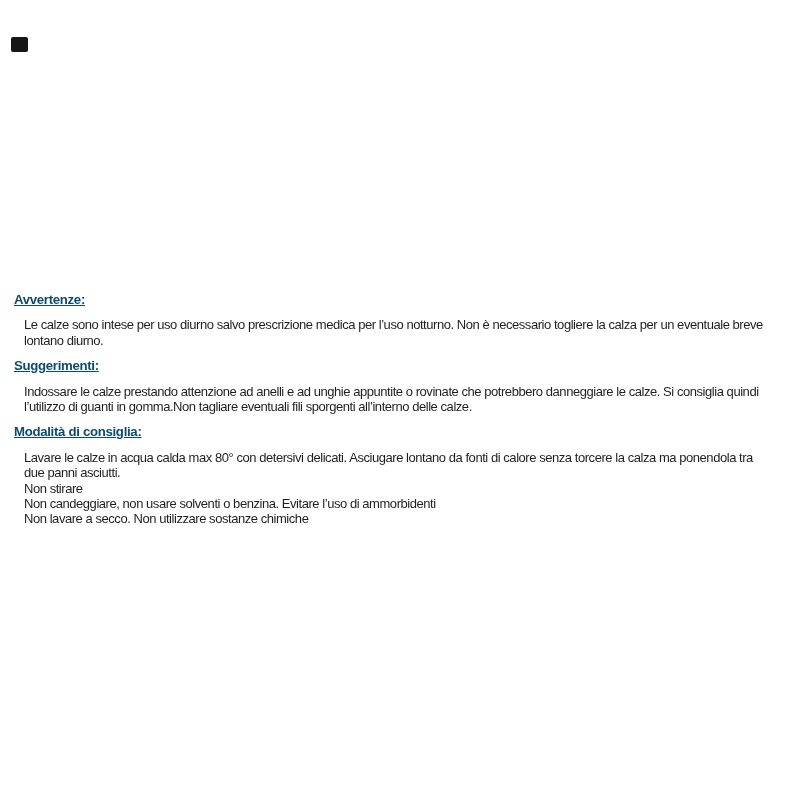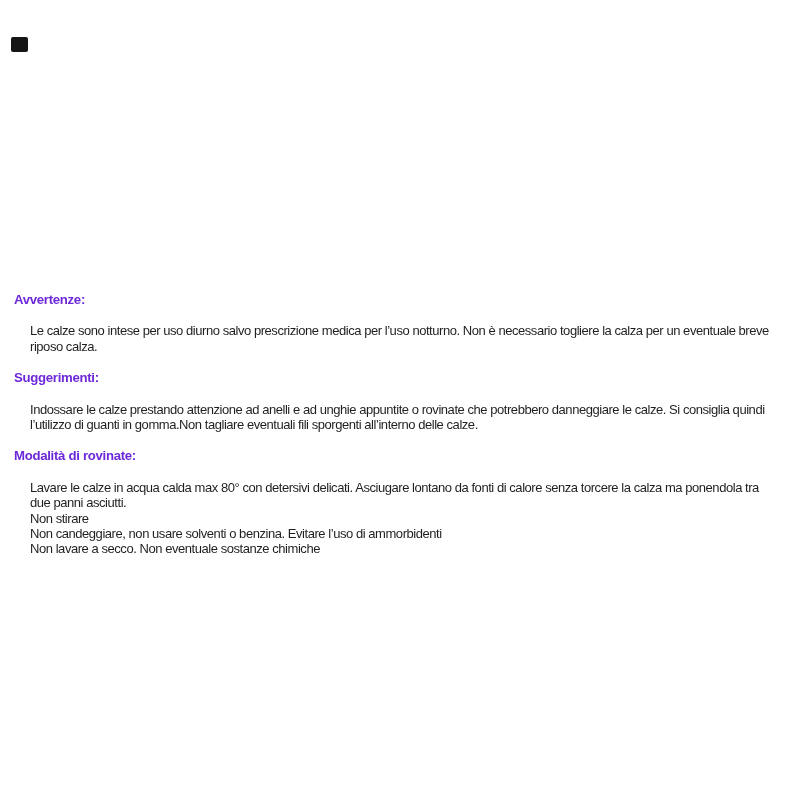--- a/index.html
+++ b/index.html
@@ -32,66 +32,67 @@
     font-size: 13px;
     letter-spacing: -0.45px;
   }
   .content section {
     margin: 0;
     padding: 0;
   }
   h3.sec-heading {
     font-size: 13.2px;
     font-weight: 700;
-    color: #6d28d9;
+    color: #0c4a6e;
     letter-spacing: -0.3px;
     line-height: 15.4px;
     margin: 5px 0 4px 0;
+    text-decoration: underline;
   }
   section:first-of-type h3.sec-heading {
     margin-top: 0;
   }
   .lines {
-    margin: 16px;
+    margin: 10px;
   }
   .line {
     line-height: 15.4px;
     white-space: nowrap;
   }
 </style>
 </head>
 <body>
 
 <div>
 
   <div class="corner-mark" style="background:#161616"></div>
 
   <div class="content">
 
     <section>
       <h3 class="sec-heading">Avvertenze:</h3>
       <div class="lines">
           <div class="line">Le calze sono intese per uso diurno salvo prescrizione medica per l’uso notturno. Non è necessario togliere la calza per un eventuale breve</div>
-          <div class="line">riposo calza.</div>
+          <div class="line">lontano diurno.</div>
         </div>
     </section>
 
     <section>
       <h3 class="sec-heading">Suggerimenti:</h3>
       <div class="lines">
           <div class="line">Indossare le calze prestando attenzione ad anelli e ad unghie appuntite o rovinate che potrebbero danneggiare le calze. Si consiglia quindi</div>
           <div class="line">l’utilizzo di guanti in gomma.Non tagliare eventuali fili sporgenti all’interno delle calze.</div>
         </div>
     </section>
 
     <section>
-      <h3 class="sec-heading">Modalità di rovinate:</h3>
+      <h3 class="sec-heading">Modalità di consiglia:</h3>
       <div class="lines">
           <div class="line">Lavare le calze in acqua calda max 80° con detersivi delicati. Asciugare lontano da fonti di calore senza torcere la calza ma ponendola tra</div>
           <div class="line">due panni asciutti.</div>
           <div class="line">Non stirare</div>
           <div class="line">Non candeggiare, non usare solventi o benzina. Evitare l’uso di ammorbidenti</div>
-          <div class="line">Non lavare a secco. Non eventuale sostanze chimiche</div>
+          <div class="line">Non lavare a secco. Non utilizzare sostanze chimiche</div>
         </div>
     </section>
 
   </div>
 </div>
 
 </body></html>

